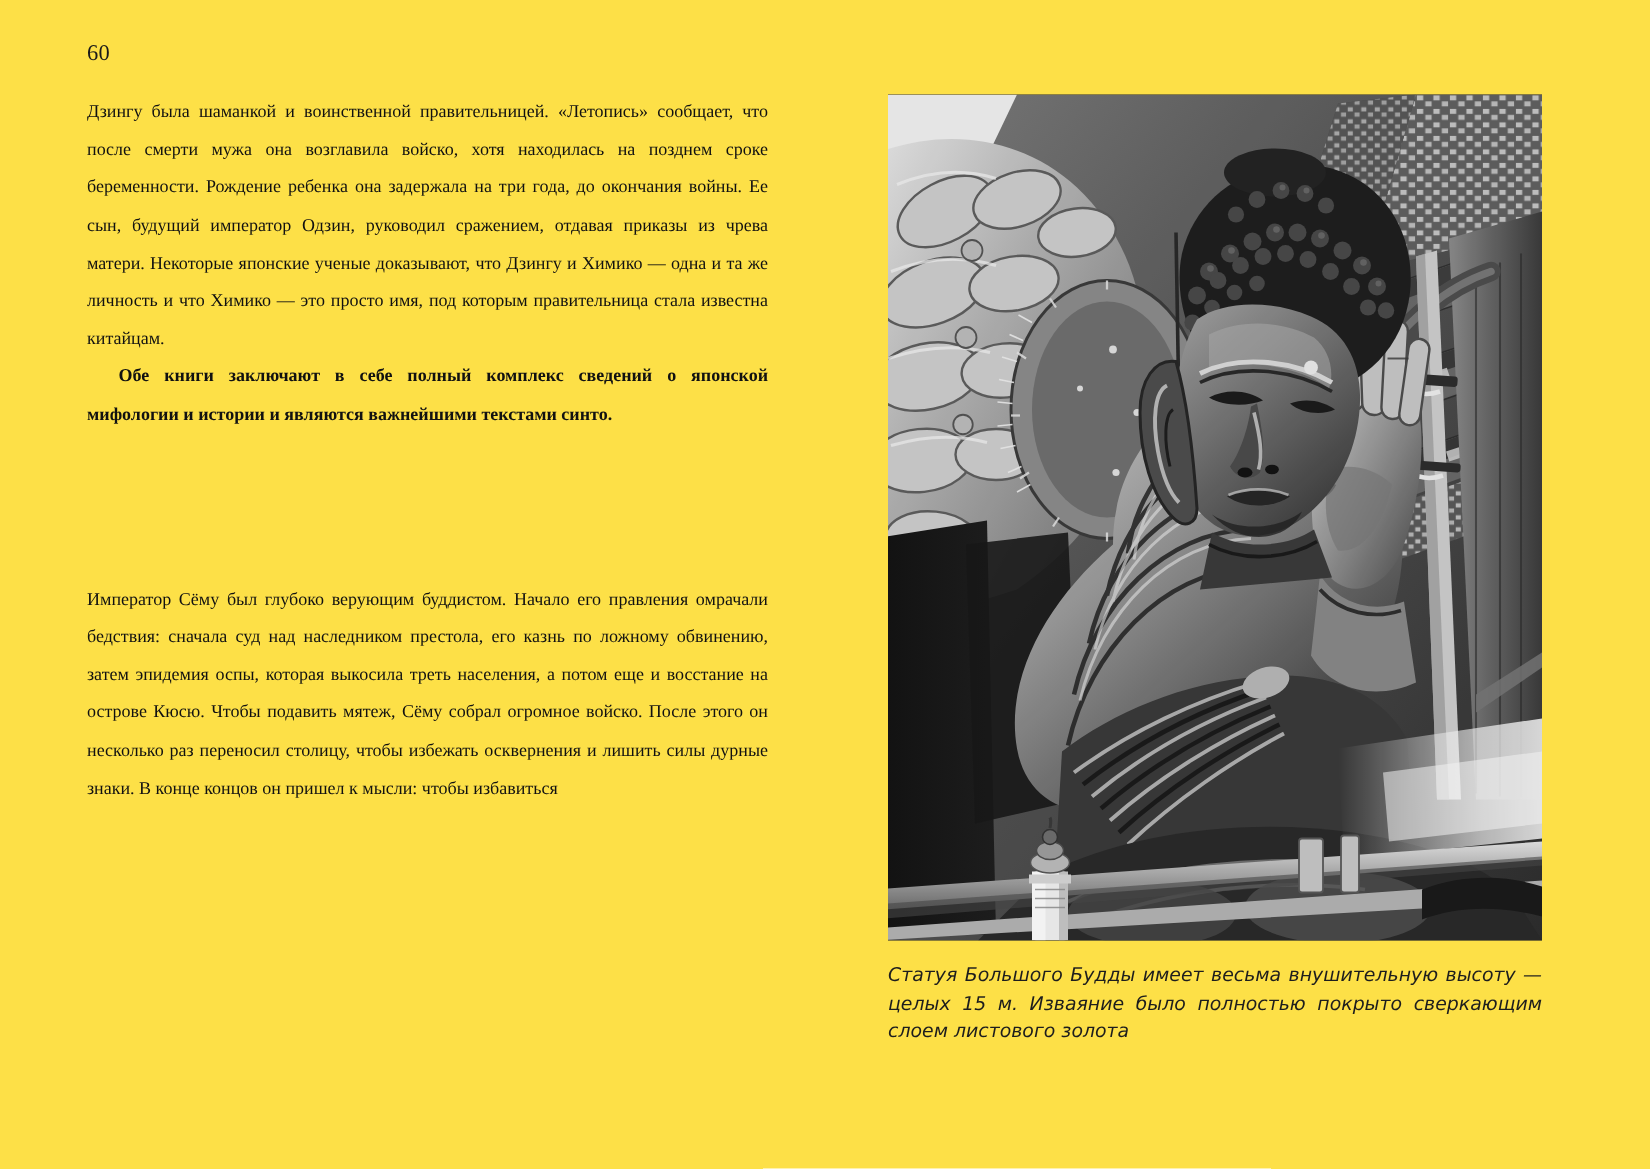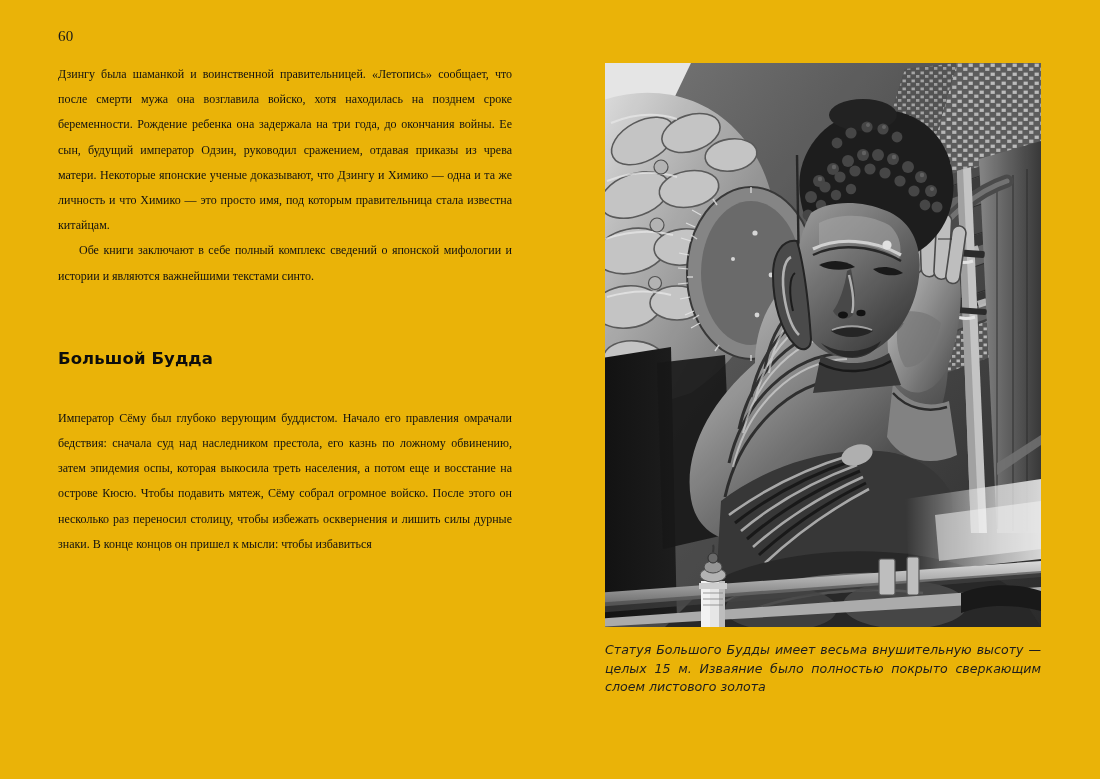--- a/index.html
+++ b/index.html
@@ -13,21 +13,21 @@
     height: 779px;
     position: relative;
     overflow: hidden;
     font-family: "Liberation Serif", "DejaVu Serif", serif;
     color: #111111;
   }
 
   .page {
     position: absolute;
     inset: 0;
-    background: #eab308;
+    background: #fde047;
   }
 
   
   .folio {
     position: absolute;
     left: 58px;
     top: 28px;
     font-family: "Liberation Serif", "DejaVu Serif", serif;
     font-size: 15px;
     color: #1a1a1a;
@@ -45,38 +45,38 @@
   .para {
     margin: 0;
     font-size: 12px;
     line-height: 25.2px;
     text-align: justify;
     text-justify: inter-word;
     color: #111111;
     hyphens: manual;
   }
   .para + .para { margin-top: 0; }
-  .para.indent { text-indent: 21px; }
+  .para.indent { text-indent: 21px; font-weight: bold; }
 
   .section-heading {
     margin: 0;
     font-family: "DejaVu Sans", "Liberation Sans", sans-serif;
     font-size: 16.5px;
     font-weight: bold;
     color: #0d0d0d;
     letter-spacing: .1px;
   }
 
   .gap-before-heading { height: 60px; }
   .gap-after-heading  { height: 38px; }
 
   
   .figure {
     position: absolute;
-    left: 605px;
+    left: 592px;
     top: 63px;
     width: 496px;
   }
 
   .photo-frame {
     position: relative;
     width: 436px;
     height: 564px;
     overflow: hidden;
     background: #2a2a2a;
@@ -104,21 +104,20 @@
 
   <div class="text-column">
 
     <p class="para">Дзингу была шаманкой и воинственной правительницей. «Летопись» сообщает, что после смерти мужа она возглавила войско, хотя находилась на позднем сроке беременности. Рождение ребенка она задержала на три года, до окончания войны. Ее сын, будущий император Одзин, руководил сражением, отдавая приказы из чрева матери. Некоторые японские ученые доказывают, что Дзингу и Химико — одна и та же личность и что Химико — это просто имя, под которым правительница стала известна китайцам.</p>
 
     <p class="para indent">Обе книги заключают в себе полный комплекс сведений о японской мифологии и истории и являются важнейшими текстами синто.</p>
 
 
     <div class="gap-before-heading"></div>
 
-    <h2 class="section-heading">Большой Будда</h2>
 
     <div class="gap-after-heading"></div>
 
     <p class="para">Император Сёму был глубоко верующим буддистом. Начало его правления омрачали бедствия: сначала суд над наследником престола, его казнь по ложному обвинению, затем эпидемия оспы, которая выкосила треть населения, а потом еще и восстание на острове Кюсю. Чтобы подавить мятеж, Сёму собрал огромное войско. После этого он несколько раз переносил столицу, чтобы избежать осквернения и лишить силы дурные знаки. В конце концов он пришел к мысли: чтобы избавиться</p>
   </div>
 
   <div class="figure">
 
     <div class="photo-frame">
       <svg width="436" height="564" viewBox="0 0 436 564" xmlns="http://www.w3.org/2000/svg">

